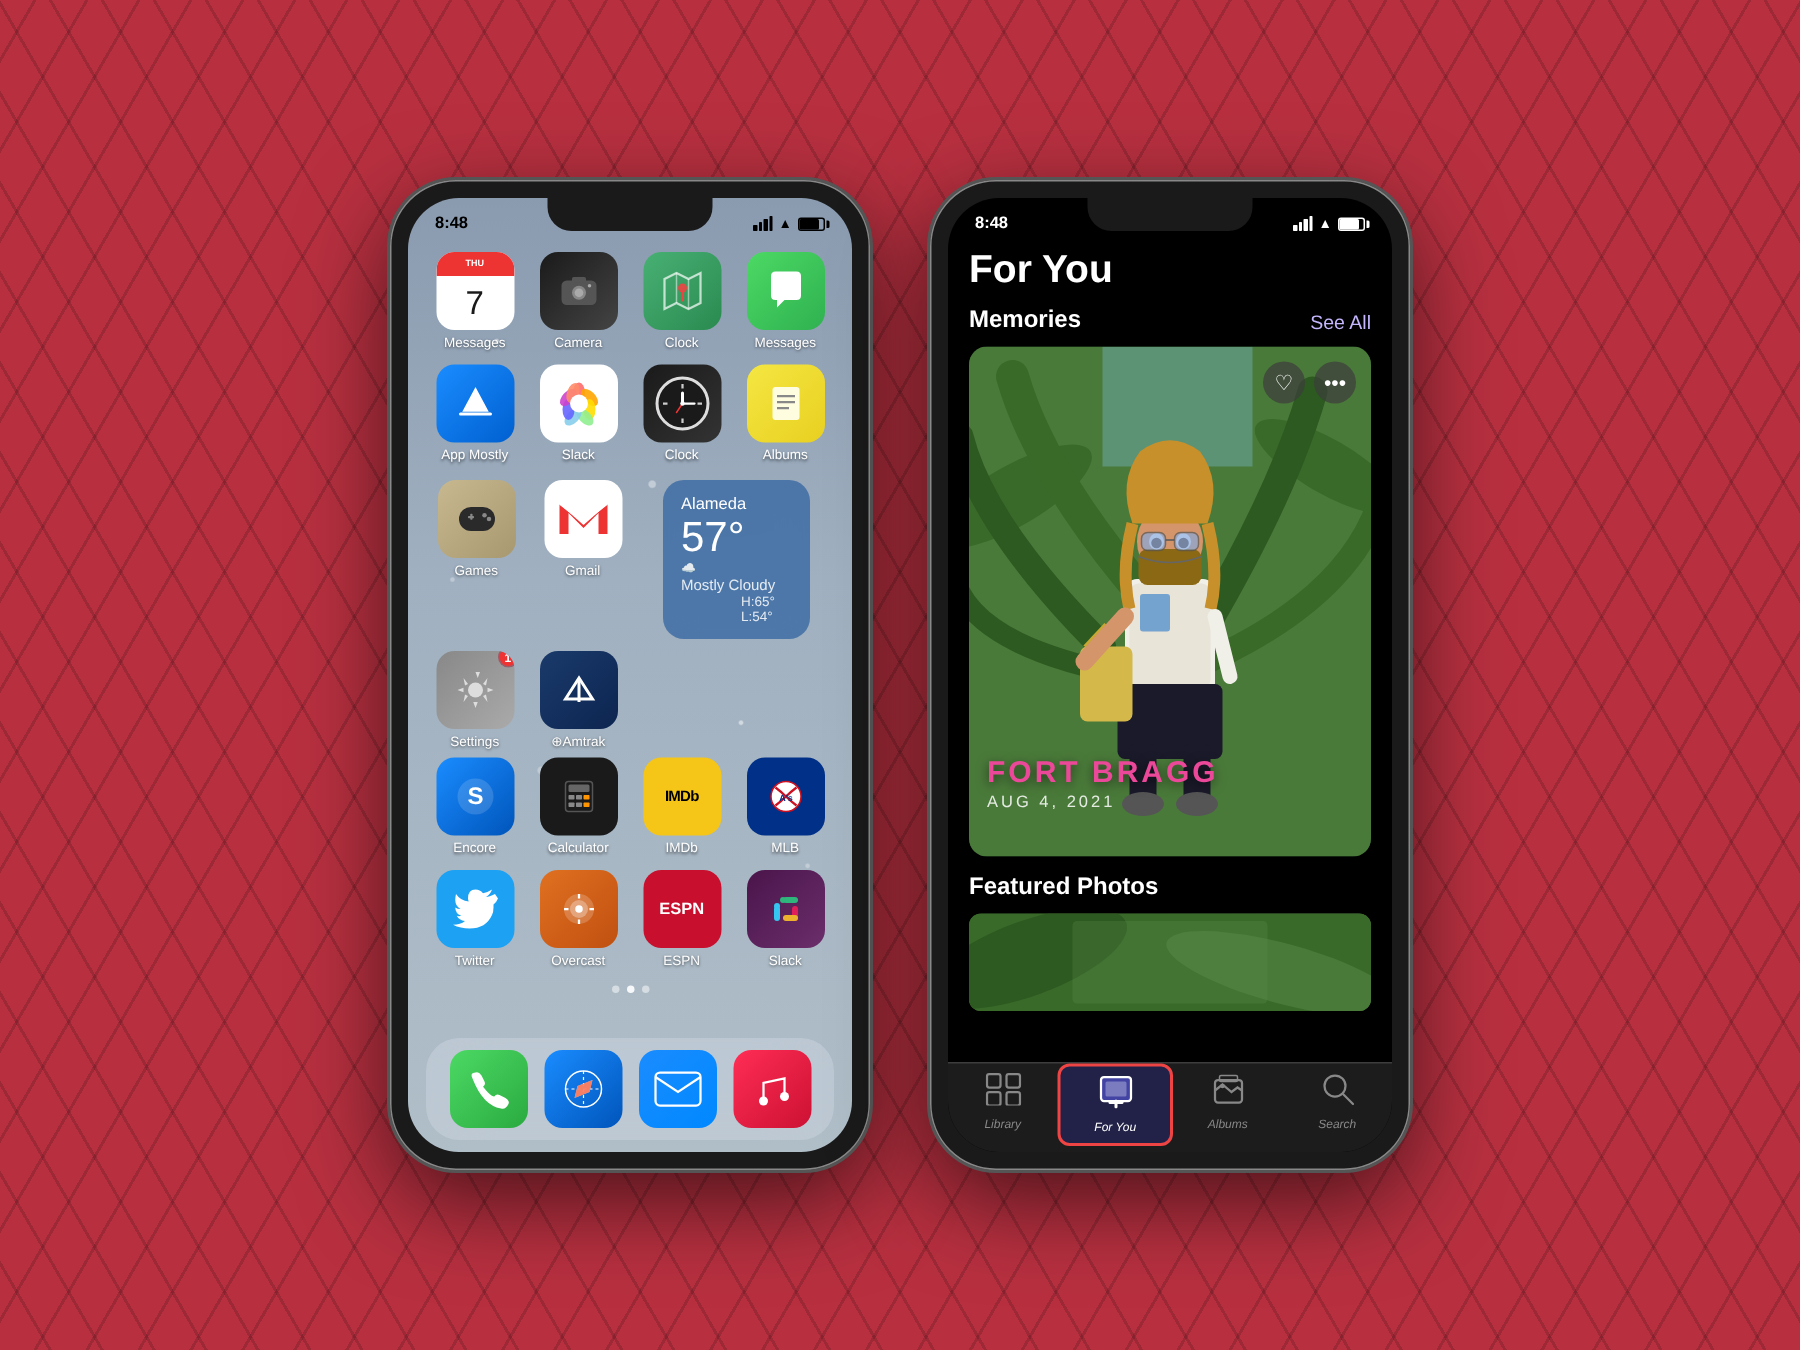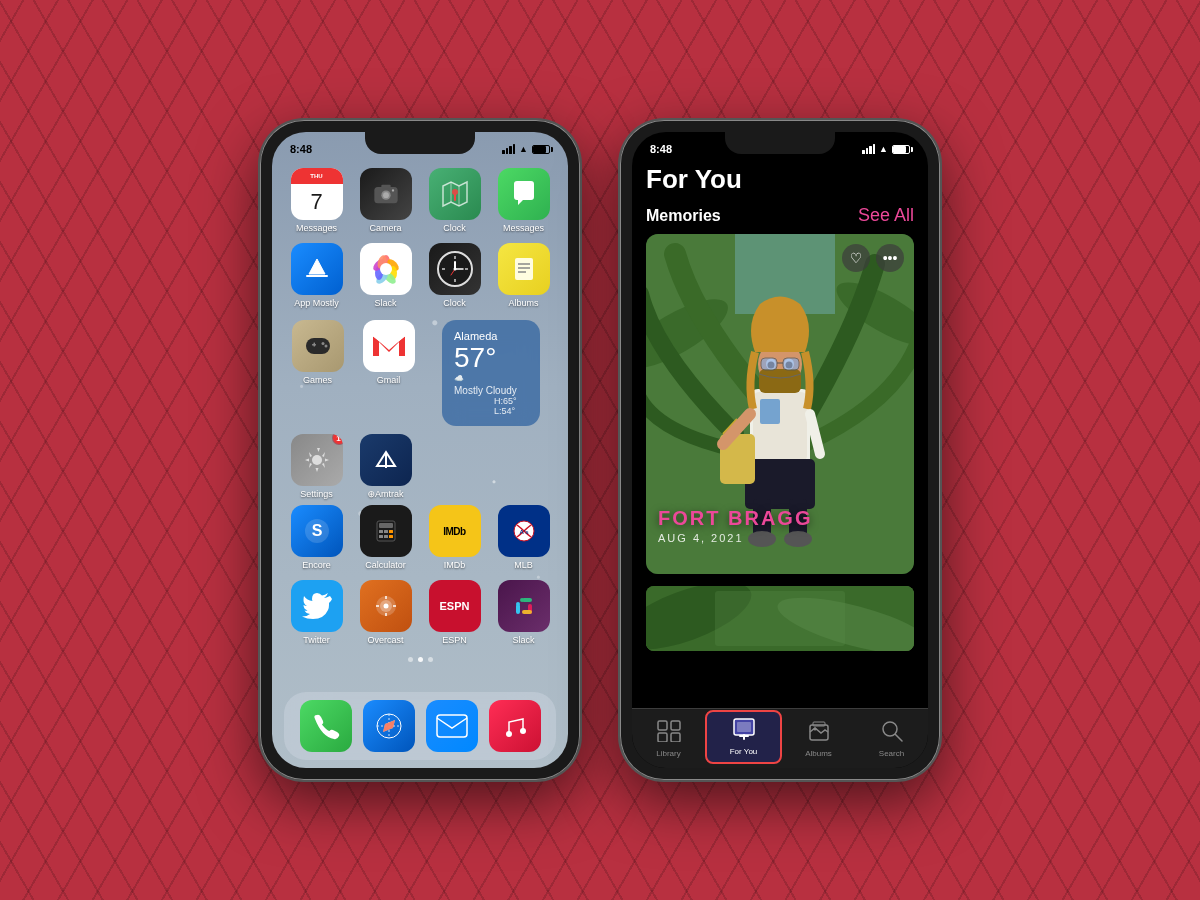--- a/index.html
+++ b/index.html
@@ -312,22 +312,22 @@
       justify-content: space-between;
       align-items: center;
       margin-bottom: 8px;
     }
     .section-title {
       font-size: 16px;
       font-weight: 700;
       color: #fff;
     }
     .see-all {
-      font-size: 18px;
-      color: #ec4899;
+      font-size: 13px;
+      color: #c4b5fd;
       font-weight: 500;
     }
 
     
     .memory-card {
       border-radius: 12px;
       overflow: hidden;
       position: relative;
       height: 340px;
       background: #1a3a1a;
@@ -384,22 +384,23 @@
       overflow: hidden;
     }
 
     
     .tab-bar {
       height: 60px;
       background: rgba(30,30,30,0.95);
       border-top: 0.5px solid rgba(255,255,255,0.15);
       display: flex;
       justify-content: space-around;
-      align-items: flex-end;
+      align-items: flex-start;
       padding-bottom: 4px;
+      font-style: italic;
     }
     .tab-item {
       display: flex;
       flex-direction: column;
       align-items: center;
       gap: 2px;
       flex: 1;
       padding: 6px 0;
     }
     .tab-icon {
@@ -931,20 +932,23 @@
               <div class="memory-action-btn">•••</div>
             </div>
 
             <div class="memory-title">
               <div class="memory-title-text">FORT BRAGG</div>
               <div class="memory-date-text">AUG 4, 2021</div>
             </div>
           </div>
 
           <div class="featured-photos-section">
+            <div class="section-header">
+              <span class="section-title">Featured Photos</span>
+            </div>
             <div class="featured-photo-thumb">
               <svg width="100%" height="65" viewBox="0 0 290 65" preserveAspectRatio="xMidYMid slice">
                 <rect width="290" height="65" fill="#3a6a2a"></rect>
                 <ellipse cx="50" cy="30" rx="70" ry="25" fill="#2d5a20" transform="rotate(-20 50 30)"></ellipse>
                 <ellipse cx="220" cy="40" rx="80" ry="20" fill="#4a7a3a" transform="rotate(15 220 40)"></ellipse>
                 <rect x="80" y="5" width="130" height="55" rx="3" fill="#5a8a4a" opacity="0.3"></rect>
               </svg>
             </div>
           </div>
         </div>

